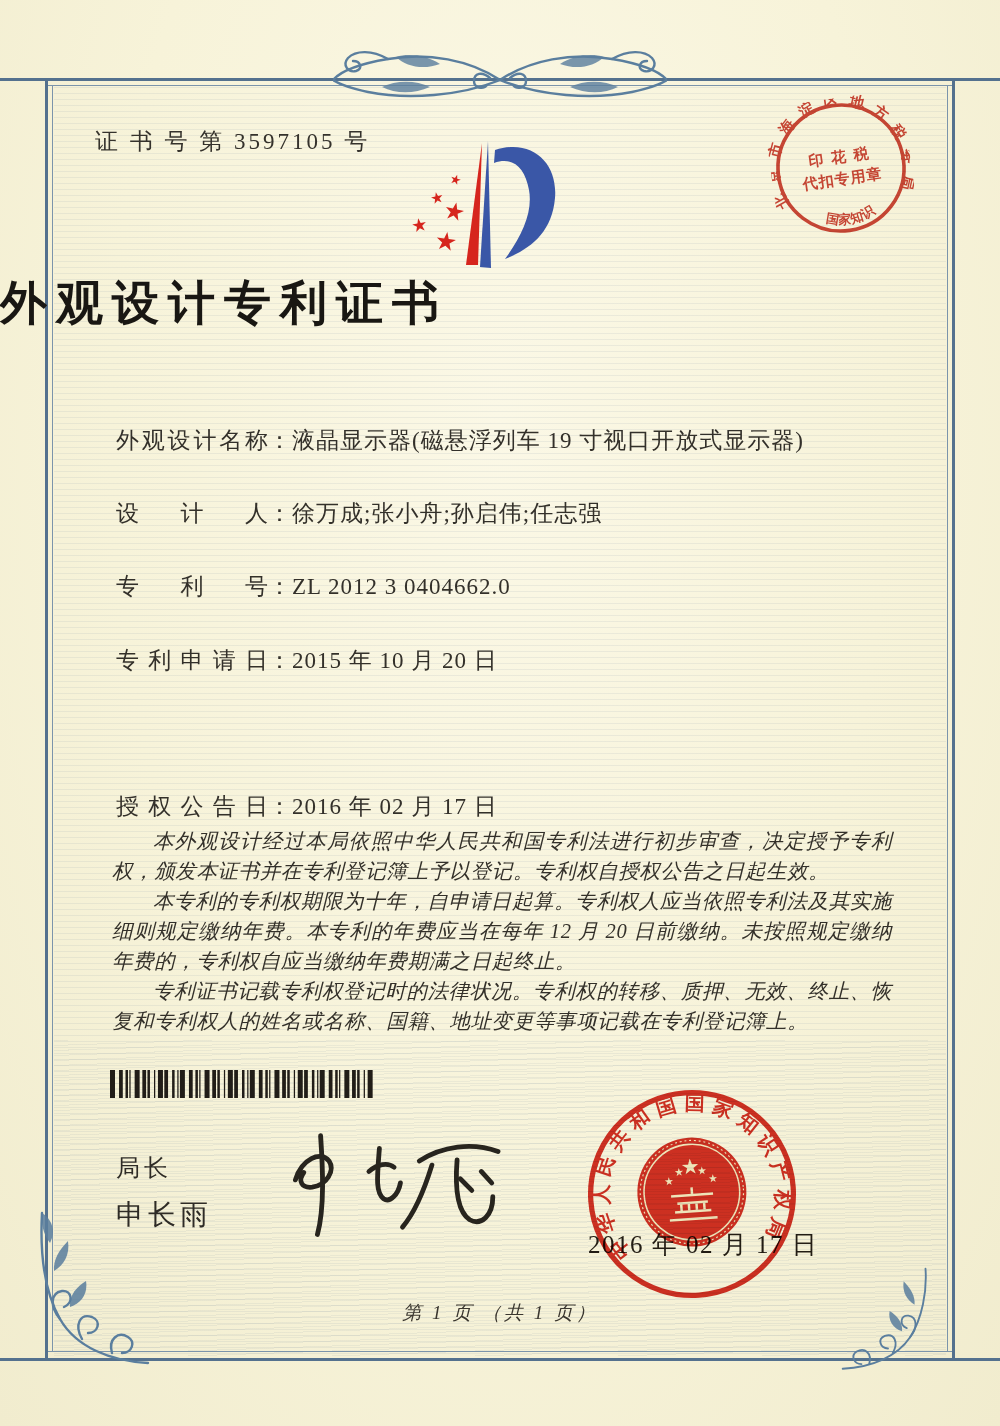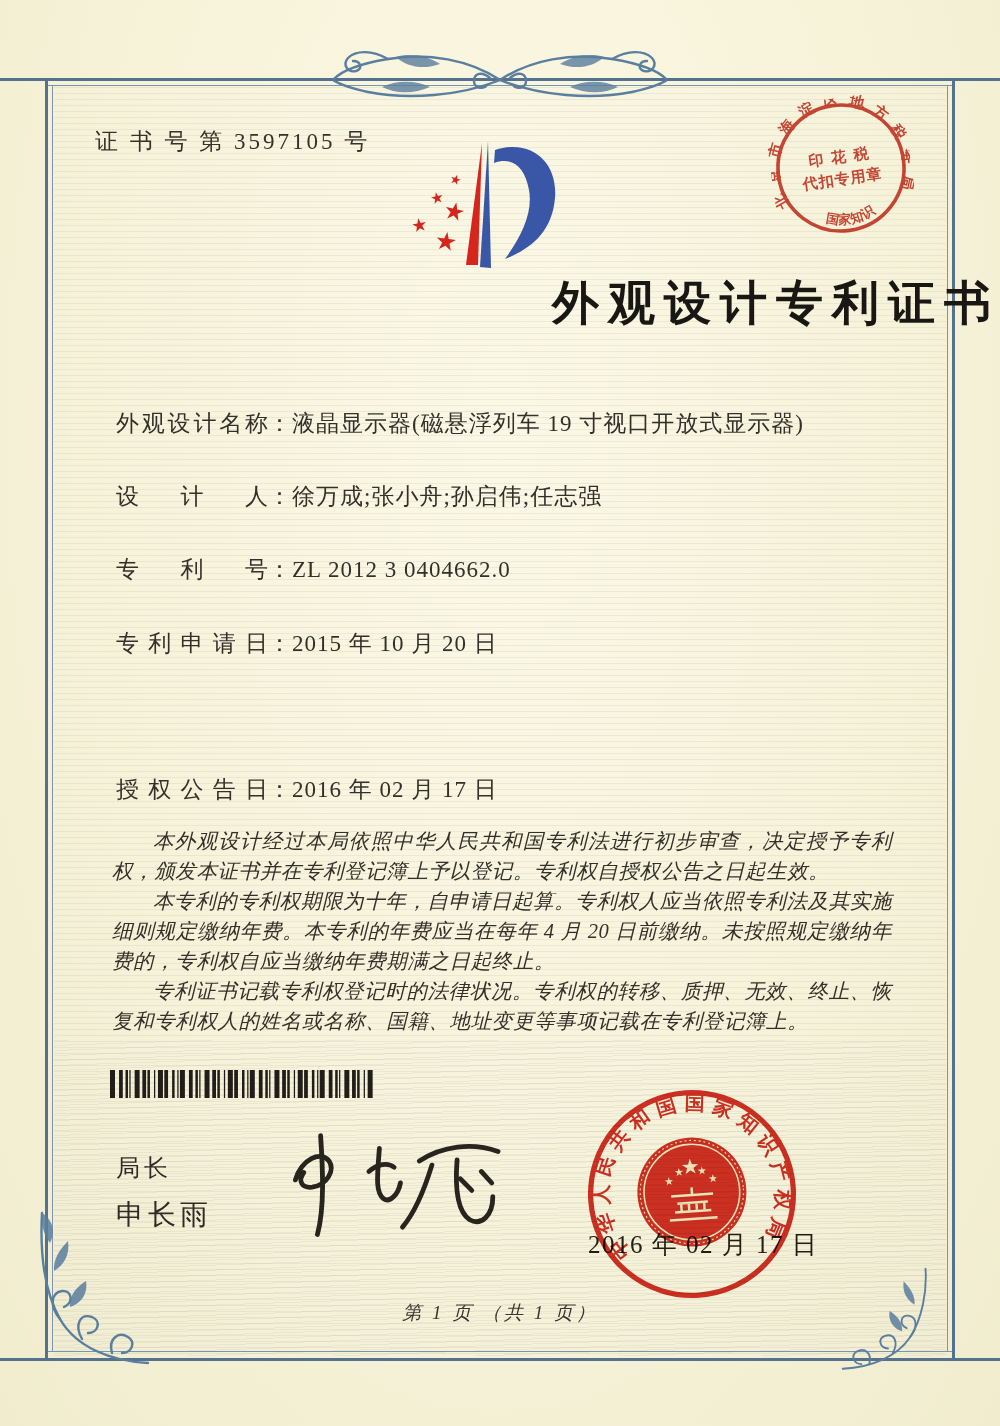--- a/index.html
+++ b/index.html
@@ -26,25 +26,25 @@
   .fl-bot-thick{left:0;right:0;top:1358px;height:3px;}
   .fl-bot-thin{left:45px;right:45px;top:1351px;height:1px;background:#7b94ab;}
   .fl-left-thick{left:45px;top:78px;height:1283px;width:3px;}
   .fl-left-thin{left:52px;top:85px;height:1267px;width:1px;background:#7b94ab;}
   .fl-right-thick{left:952px;top:78px;height:1283px;width:3px;}
   .fl-right-thin{left:947px;top:85px;height:1267px;width:1px;background:#7b94ab;}
 
   .cert-no{position:absolute;left:95px;top:126px;font-size:23px;letter-spacing:3px;color:#35322c;}
 
   .logo{position:absolute;left:403px;top:140px;width:156px;height:130px;}
-  .title{position:absolute;left:0;right:0;top:272px;text-align:right;
+  .title{position:absolute;left:0;right:0;top:272px;text-align:left;
     font-size:47px;font-weight:bold;letter-spacing:9px;color:#191713;}
 
   .frow{position:absolute;left:116px;font-size:23px;color:#33302a;white-space:nowrap;}
-  .flabel{display:inline-block;width:152px;text-align:justify;text-align-last:justify;}
+  .flabel{display:inline-block;width:152px;text-align:justify;text-align-last:justify;margin-top:17px;}
   .fcolon{display:inline-block;width:24px;}
   .fvalue{letter-spacing:1px;}
 
   .body-text{position:absolute;left:112px;top:826px;width:780px;font-style:italic;}
   .body-text p{margin:0;text-indent:2em;font-size:20.5px;line-height:30px;
     letter-spacing:.6px;text-align:justify;color:#33302a;}
 
   .barcode{position:absolute;left:110px;top:1070px;width:268px;height:28px;overflow:hidden;}
 
   .director-title{position:absolute;left:116px;top:1152px;font-size:24px;letter-spacing:4px;color:#2e2b26;}
@@ -164,21 +164,21 @@
   </div>
   <div class="frow" style="top:628px">
     <span class="flabel">专利申请日</span><span class="fcolon">：</span><span class="fvalue">2015 年 10 月 20 日</span>
   </div>
   <div class="frow" style="top:774px">
     <span class="flabel">授权公告日</span><span class="fcolon">：</span><span class="fvalue">2016 年 02 月 17 日</span>
   </div>
 
   <div class="body-text">
     <p>本外观设计经过本局依照中华人民共和国专利法进行初步审查，决定授予专利权，颁发本证书并在专利登记簿上予以登记。专利权自授权公告之日起生效。</p>
-    <p>本专利的专利权期限为十年，自申请日起算。专利权人应当依照专利法及其实施细则规定缴纳年费。本专利的年费应当在每年 4 月 20 日前缴纳。未按照规定缴纳年费的，专利权自应当缴纳年费期满之日起终止。</p>
+    <p>本专利的专利权期限为十年，自申请日起算。专利权人应当依照专利法及其实施细则规定缴纳年费。本专利的年费应当在每年 12 月 20 日前缴纳。未按照规定缴纳年费的，专利权自应当缴纳年费期满之日起终止。</p>
     <p>专利证书记载专利权登记时的法律状况。专利权的转移、质押、无效、终止、恢复和专利权人的姓名或名称、国籍、地址变更等事项记载在专利登记簿上。</p>
   </div>
 
   <svg class="barcode" viewBox="0 0 268 28">
       <rect x="0" y="0" width="5" height="28" fill="#211d18"></rect>
       <rect x="9.05" y="0" width="3.75" height="28" fill="#211d18"></rect>
       <rect x="15.5" y="0" width="2.5" height="28" fill="#211d18"></rect>
       <rect x="19.35" y="0" width="1.25" height="28" fill="#211d18"></rect>
       <rect x="24.650000000000002" y="0" width="5" height="28" fill="#211d18"></rect>
       <rect x="32.35" y="0" width="3.75" height="28" fill="#211d18"></rect>

